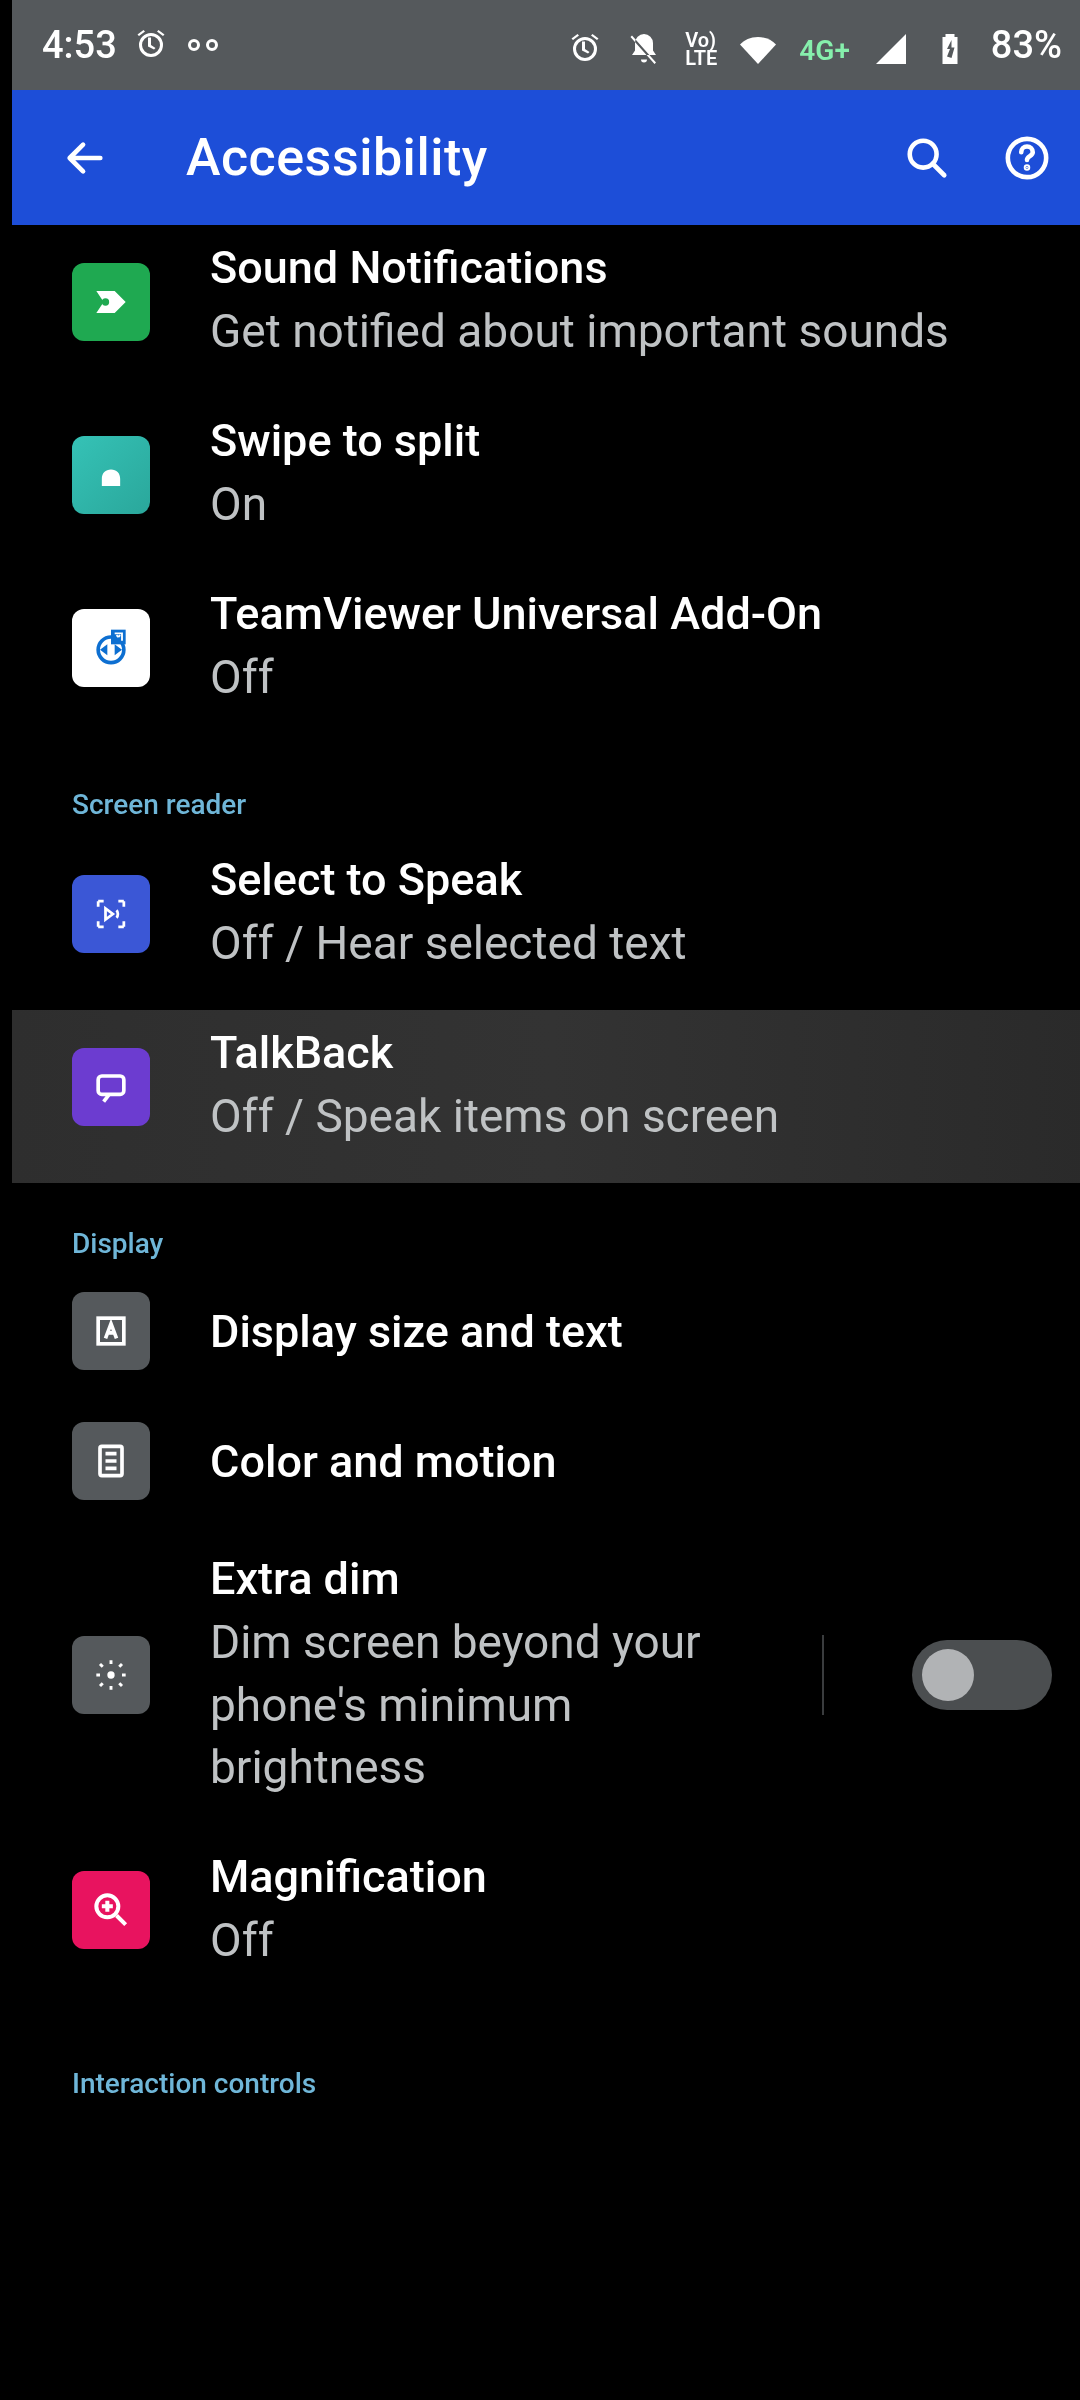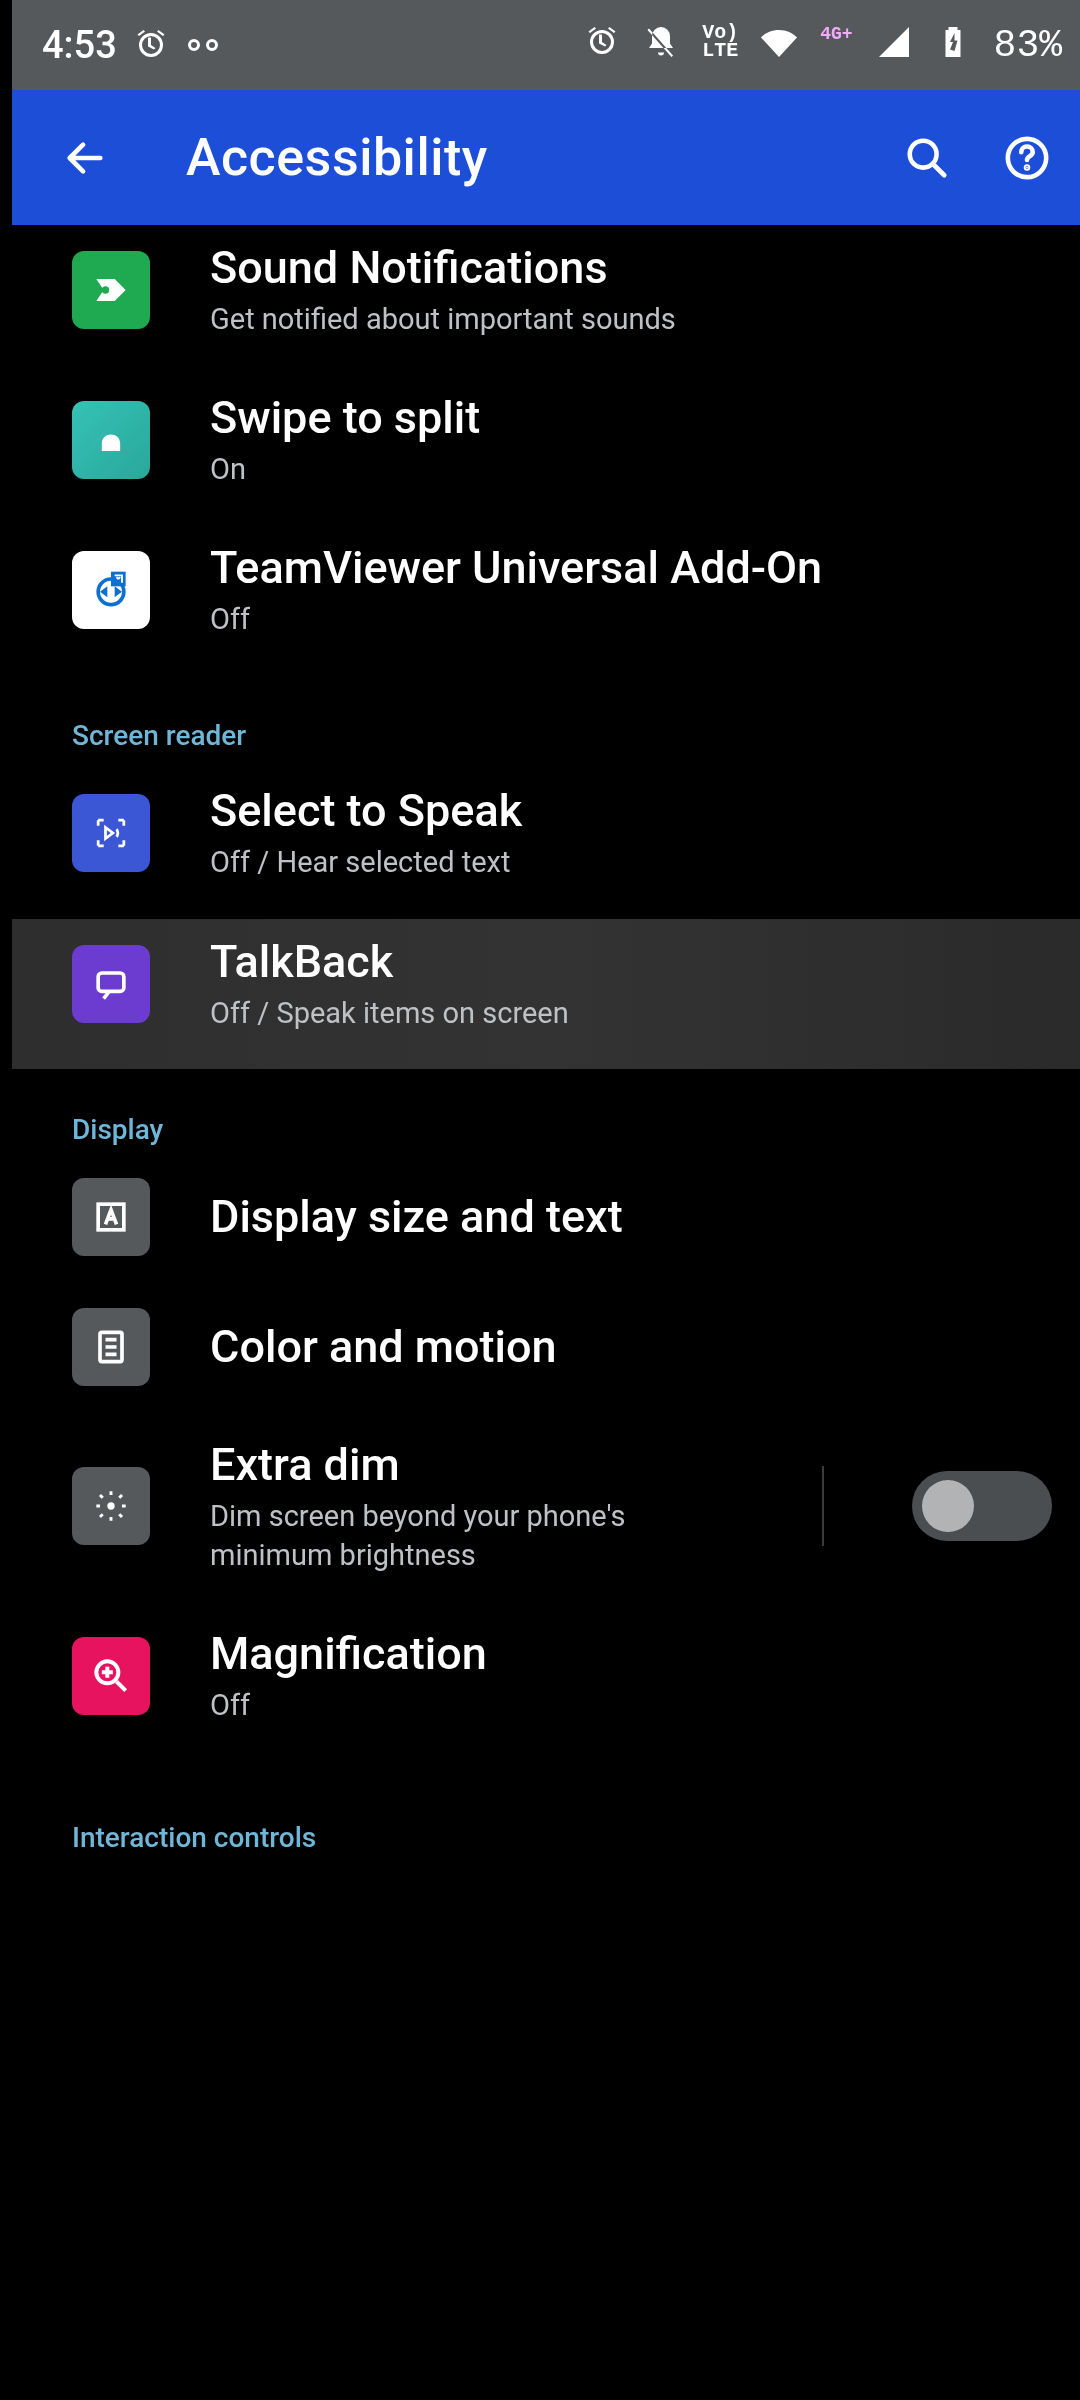--- a/index.html
+++ b/index.html
@@ -2,43 +2,43 @@
 <html><head>
 <meta charset="utf-8">
 <style>
   * { margin:0; padding:0; box-sizing:border-box; -webkit-font-smoothing:antialiased; }
   html,body { width:1080px; height:2400px; background:#000; font-family:Roboto,"Segoe UI",Arial,sans-serif; color:#fff; overflow:hidden; }
   .screen { width:1080px; height:2400px; background:#000; display:flex; flex-direction:column;margin-left:12px; }
 
   
   .statusbar { height:90px; background:#55595c; display:flex; align-items:center; padding:0 30px; font-size:38px; font-weight:500; color:#fff; }
   .statusbar .left { display:flex; align-items:center; gap:16px; }
-  .statusbar .right { margin-left:auto; display:flex; align-items:flex-start; gap:23px;font-family:Liberation Mono, monospace; }
+  .statusbar .right { margin-left:auto; display:flex; align-items:flex-end; gap:23px; }
   .statusbar .ico { width:36px; height:36px; display:inline-flex; align-items:center; justify-content:center; }
   .statusbar svg { fill:#fff; }
   .lte { font-size:20px; line-height:18px; font-weight:600; text-align:left; }
-  .fourg { color:#f0abfc; font-size:18px; font-weight:600; }
+  .fourg { color:#86efac; font-size:28px; font-weight:600; }
 
   
   .appbar { height:135px; background:#1d4ed8; display:flex; align-items:center; padding:0 30px 0 38px; }
   .appbar .title { font-size:52px; font-weight:500; margin-left:66px; letter-spacing:0.5px; }
   .appbar .spacer { flex:1; }
   .iconbtn { width:70px; height:70px; display:flex; align-items:center; justify-content:center; }
   .iconbtn svg { width:46px; height:46px; stroke:#fff; fill:none; }
 
   
   .content { flex:1; overflow:hidden; }
 
   .row { display:flex; align-items:center; padding:16px 40px 36px 60px; gap:60px; }
   .row.highlight { background:linear-gradient(90deg,#2e2e2e,#333,#2a2a2a); }
   .row .app-icon { width:78px; height:78px; border-radius:12px; display:flex; align-items:center; justify-content:center; flex-shrink:0; }
   .row .app-icon svg { width:44px; height:44px; }
   .row .txt { flex:1; display:flex; flex-direction:column; gap:6px; }
   .row .label { font-size:45px; font-weight:500; color:#fff; }
-  .row .sub { font-size:29px; color:#bfc2c4; font-weight:400; line-height:1.35; }
+  .row .sub { font-size:46px; color:#bfc2c4; font-weight:400; line-height:1.35; }
 
   .section-header { padding:44px 48px 16px 60px; font-size:28px; font-weight:500; color:#6fb6d8; }
   .section-header.partial { padding-top:60px; padding-bottom:4px; }
 
   
   .bg-green { background:#1fa951; }
   .bg-teal  { background:linear-gradient(135deg,#35c2b6,#2aa79b); }
   .bg-white { background:#fff; }
   .bg-blue  { background:#3b57d6; }
   .bg-purple{ background:#6c3cd0; }

